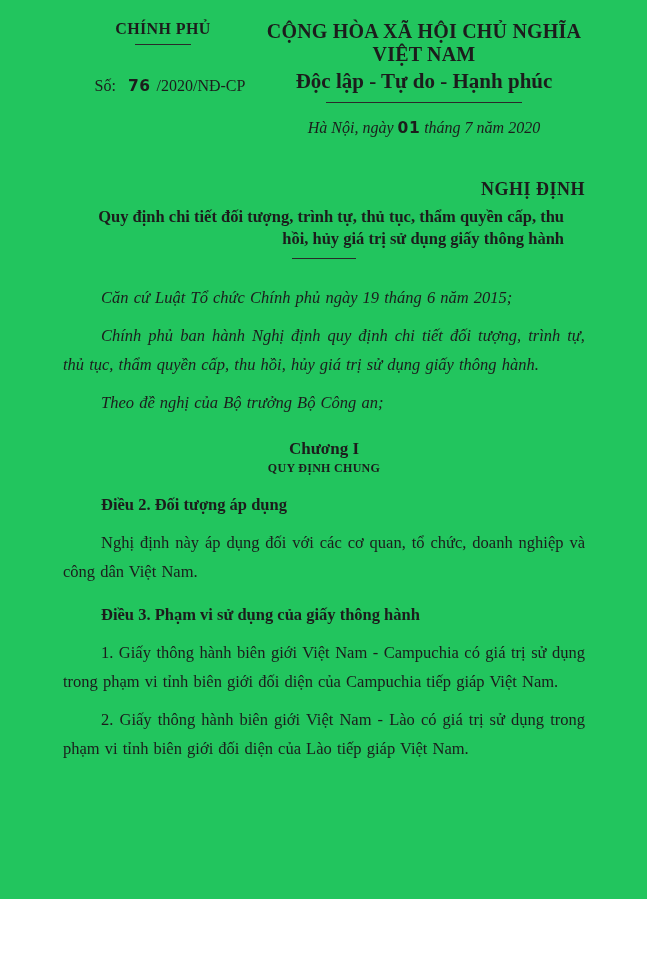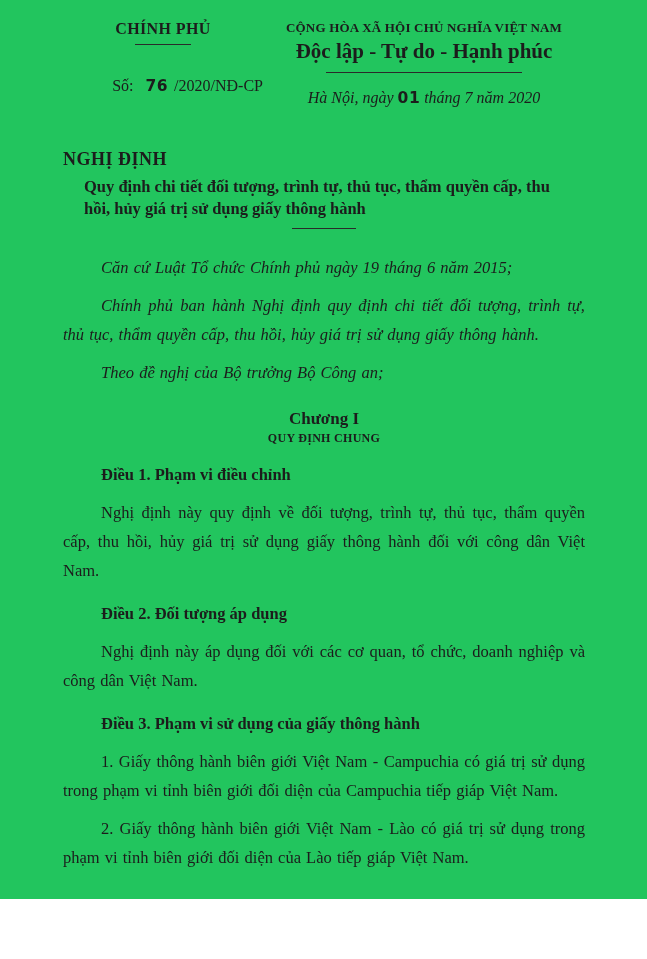--- a/index.html
+++ b/index.html
@@ -19,34 +19,34 @@
   
   .header { display: flex; }
   .header-left { width: 200px; flex: 0 0 auto; text-align: center; }
   .header-right { flex: 1 1 auto; text-align: center; }
   .org {
     font-weight: bold; font-size: 16px; letter-spacing: 0.4px;
   }
   .rule { border: 0; border-top: 1.6px solid #2a2a2a; margin: 6px auto 0; }
   .rule-org { width: 56px; }
   .rule-motto { width: 196px; margin-top: 8px; }
-  .motto1 { font-weight: bold; font-size: 13px; letter-spacing: 0.2px; }
+  .motto1 { font-weight: bold; font-size: 20px; letter-spacing: 0.2px; }
   .motto2 { font-weight: bold; font-size: 21px; margin-top: 3px; }
   .doc-number {
-    margin-top: 32px; text-align: right; font-size: 16px; padding-left: 14px;
+    margin-top: 32px; text-align: center; font-size: 16px; padding-left: 14px;
   }
   .date-line { margin-top: 16px; font-size: 16px; font-style: italic; }
   .hand {
     font-family: "DejaVu Sans", sans-serif;
     font-weight: bold; font-style: normal; font-size: 15.5px;
     letter-spacing: 0.5px;
   }
   .num-gap { margin: 0 2px 0 8px; }
   
-  .title-block { margin-top: 42px; text-align: left; }
+  .title-block { margin-top: 42px; text-align: right; }
   .doc-kind { font-weight: bold; font-size: 18px; letter-spacing: 0.5px; }
   .doc-subject {
     font-weight: bold; font-size: 16.5px; line-height: 22px;
     margin: 6px auto 0; max-width: 480px;
   }
   .rule-title { width: 64px; margin-top: 8px; }
   
   .preamble { margin-top: 24px; }
   p.body-p {
     margin: 0 0 9px 0;
@@ -103,24 +103,20 @@
     <p class="body-p italic">Căn cứ Luật Tổ chức Chính phủ ngày 19 tháng 6 năm 2015;</p>
     <p class="body-p italic">Chính phủ ban hành Nghị định quy định chi tiết đối tượng, trình tự, thủ tục, thẩm quyền cấp, thu hồi, hủy giá trị sử dụng giấy thông hành.</p>
     <p class="body-p italic">Theo đề nghị của Bộ trưởng Bộ Công an;</p>
   </div>
 
   <div class="chapter">
     <div class="chapter-label">Chương I</div>
     <div class="chapter-title">QUY ĐỊNH CHUNG</div>
   </div>
 
-  <div class="article">
-    <h3 class="article-heading">Điều 1. Phạm vi điều chỉnh</h3>
-    <p class="body-p">Nghị định này quy định về đối tượng, trình tự, thủ tục, thẩm quyền cấp, thu hồi, hủy giá trị sử dụng giấy thông hành đối với công dân Việt Nam.</p>
-  </div>
 
   <div class="article">
     <h3 class="article-heading">Điều 2. Đối tượng áp dụng</h3>
     <p class="body-p">Nghị định này áp dụng đối với các cơ quan, tổ chức, doanh nghiệp và công dân Việt Nam.</p>
   </div>
 
   <div class="article">
     <h3 class="article-heading">Điều 3. Phạm vi sử dụng của giấy thông hành</h3>
     <p class="body-p">1. Giấy thông hành biên giới Việt Nam - Campuchia có giá trị sử dụng trong phạm vi tỉnh biên giới đối diện của Campuchia tiếp giáp Việt Nam.</p>
     <p class="body-p">2. Giấy thông hành biên giới Việt Nam - Lào có giá trị sử dụng trong phạm vi tỉnh biên giới đối diện của Lào tiếp giáp Việt Nam.</p>

